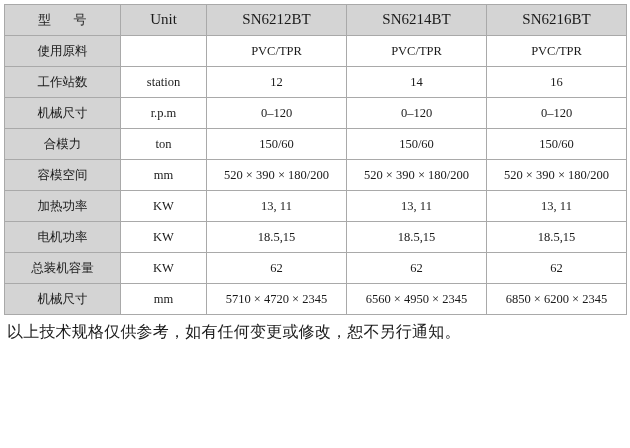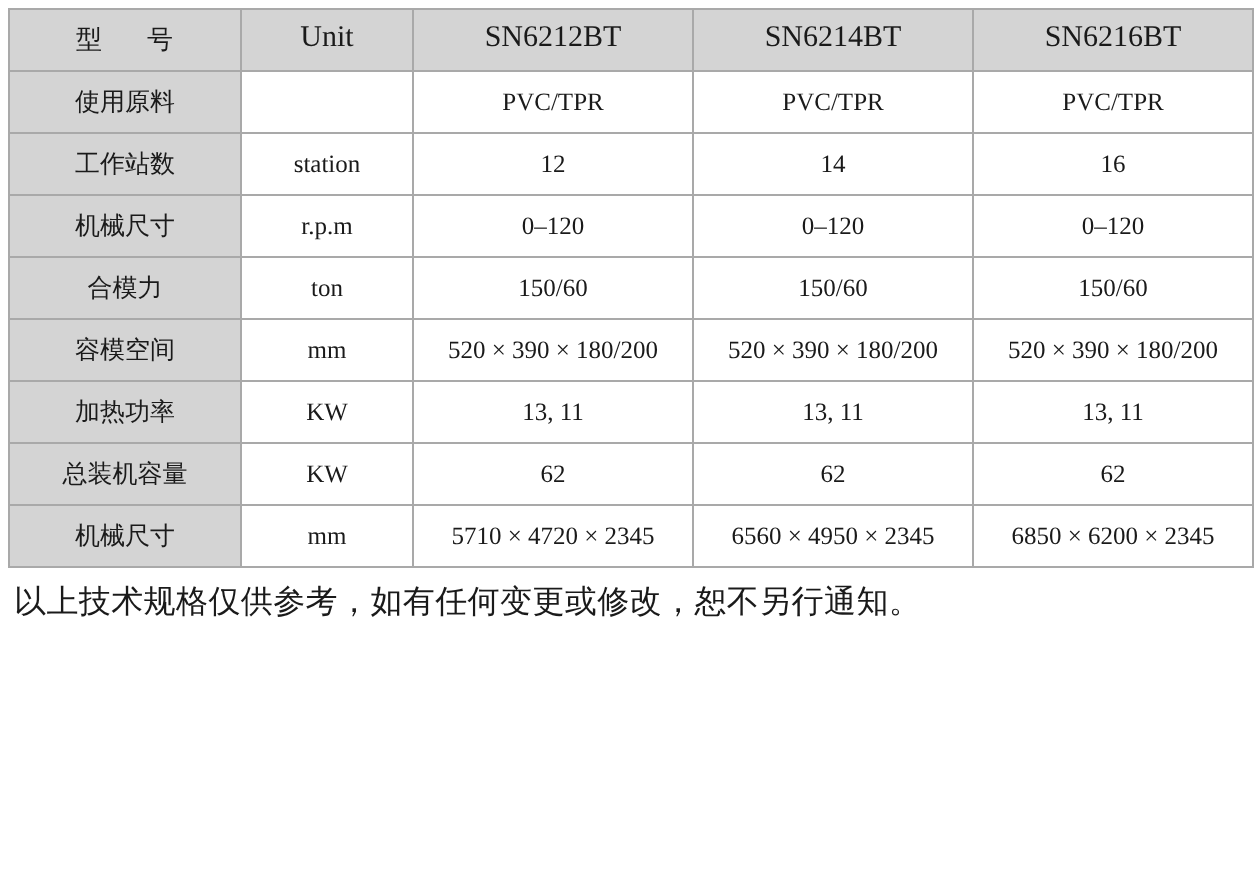--- a/index.html
+++ b/index.html
@@ -151,20 +151,27 @@
       </tr>
 
       <tr>
         <td class="label">加热功率</td>
         <td class="unit">KW</td>
         <td class="val">13, 11</td>
         <td class="val">13, 11</td>
         <td class="val">13, 11</td>
       </tr>
 
+      <tr>
+        <td class="label">电机功率</td>
+        <td class="unit">KW</td>
+        <td class="val">18.5,15</td>
+        <td class="val">18.5,15</td>
+        <td class="val">18.5,15</td>
+      </tr>
 
       <tr>
         <td class="label">总装机容量</td>
         <td class="unit">KW</td>
         <td class="val">62</td>
         <td class="val">62</td>
         <td class="val">62</td>
       </tr>
 
       <tr>

